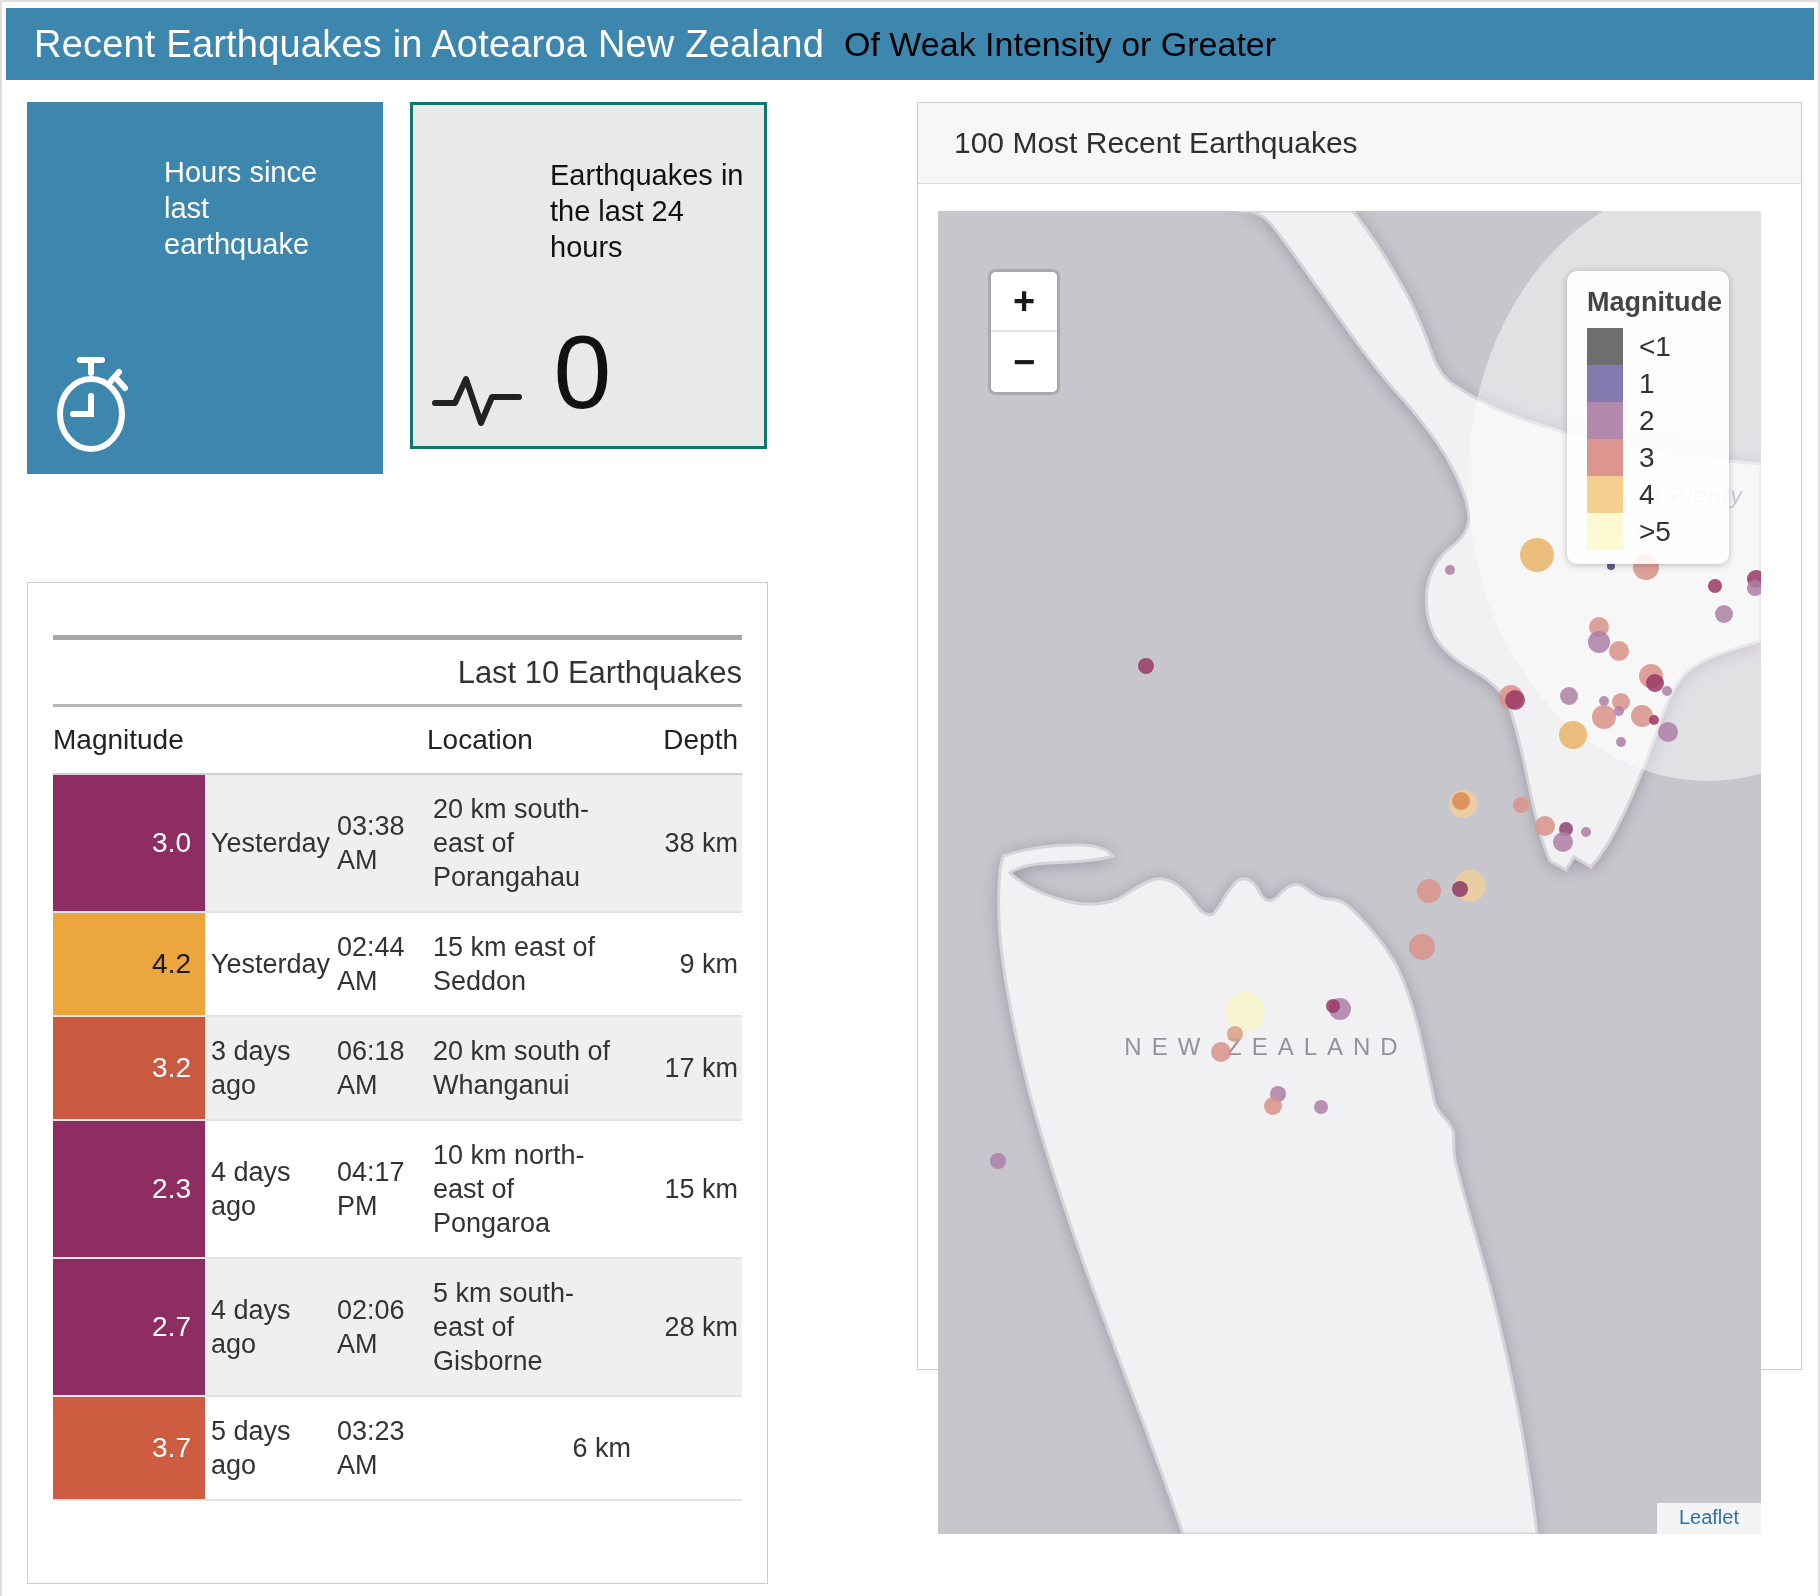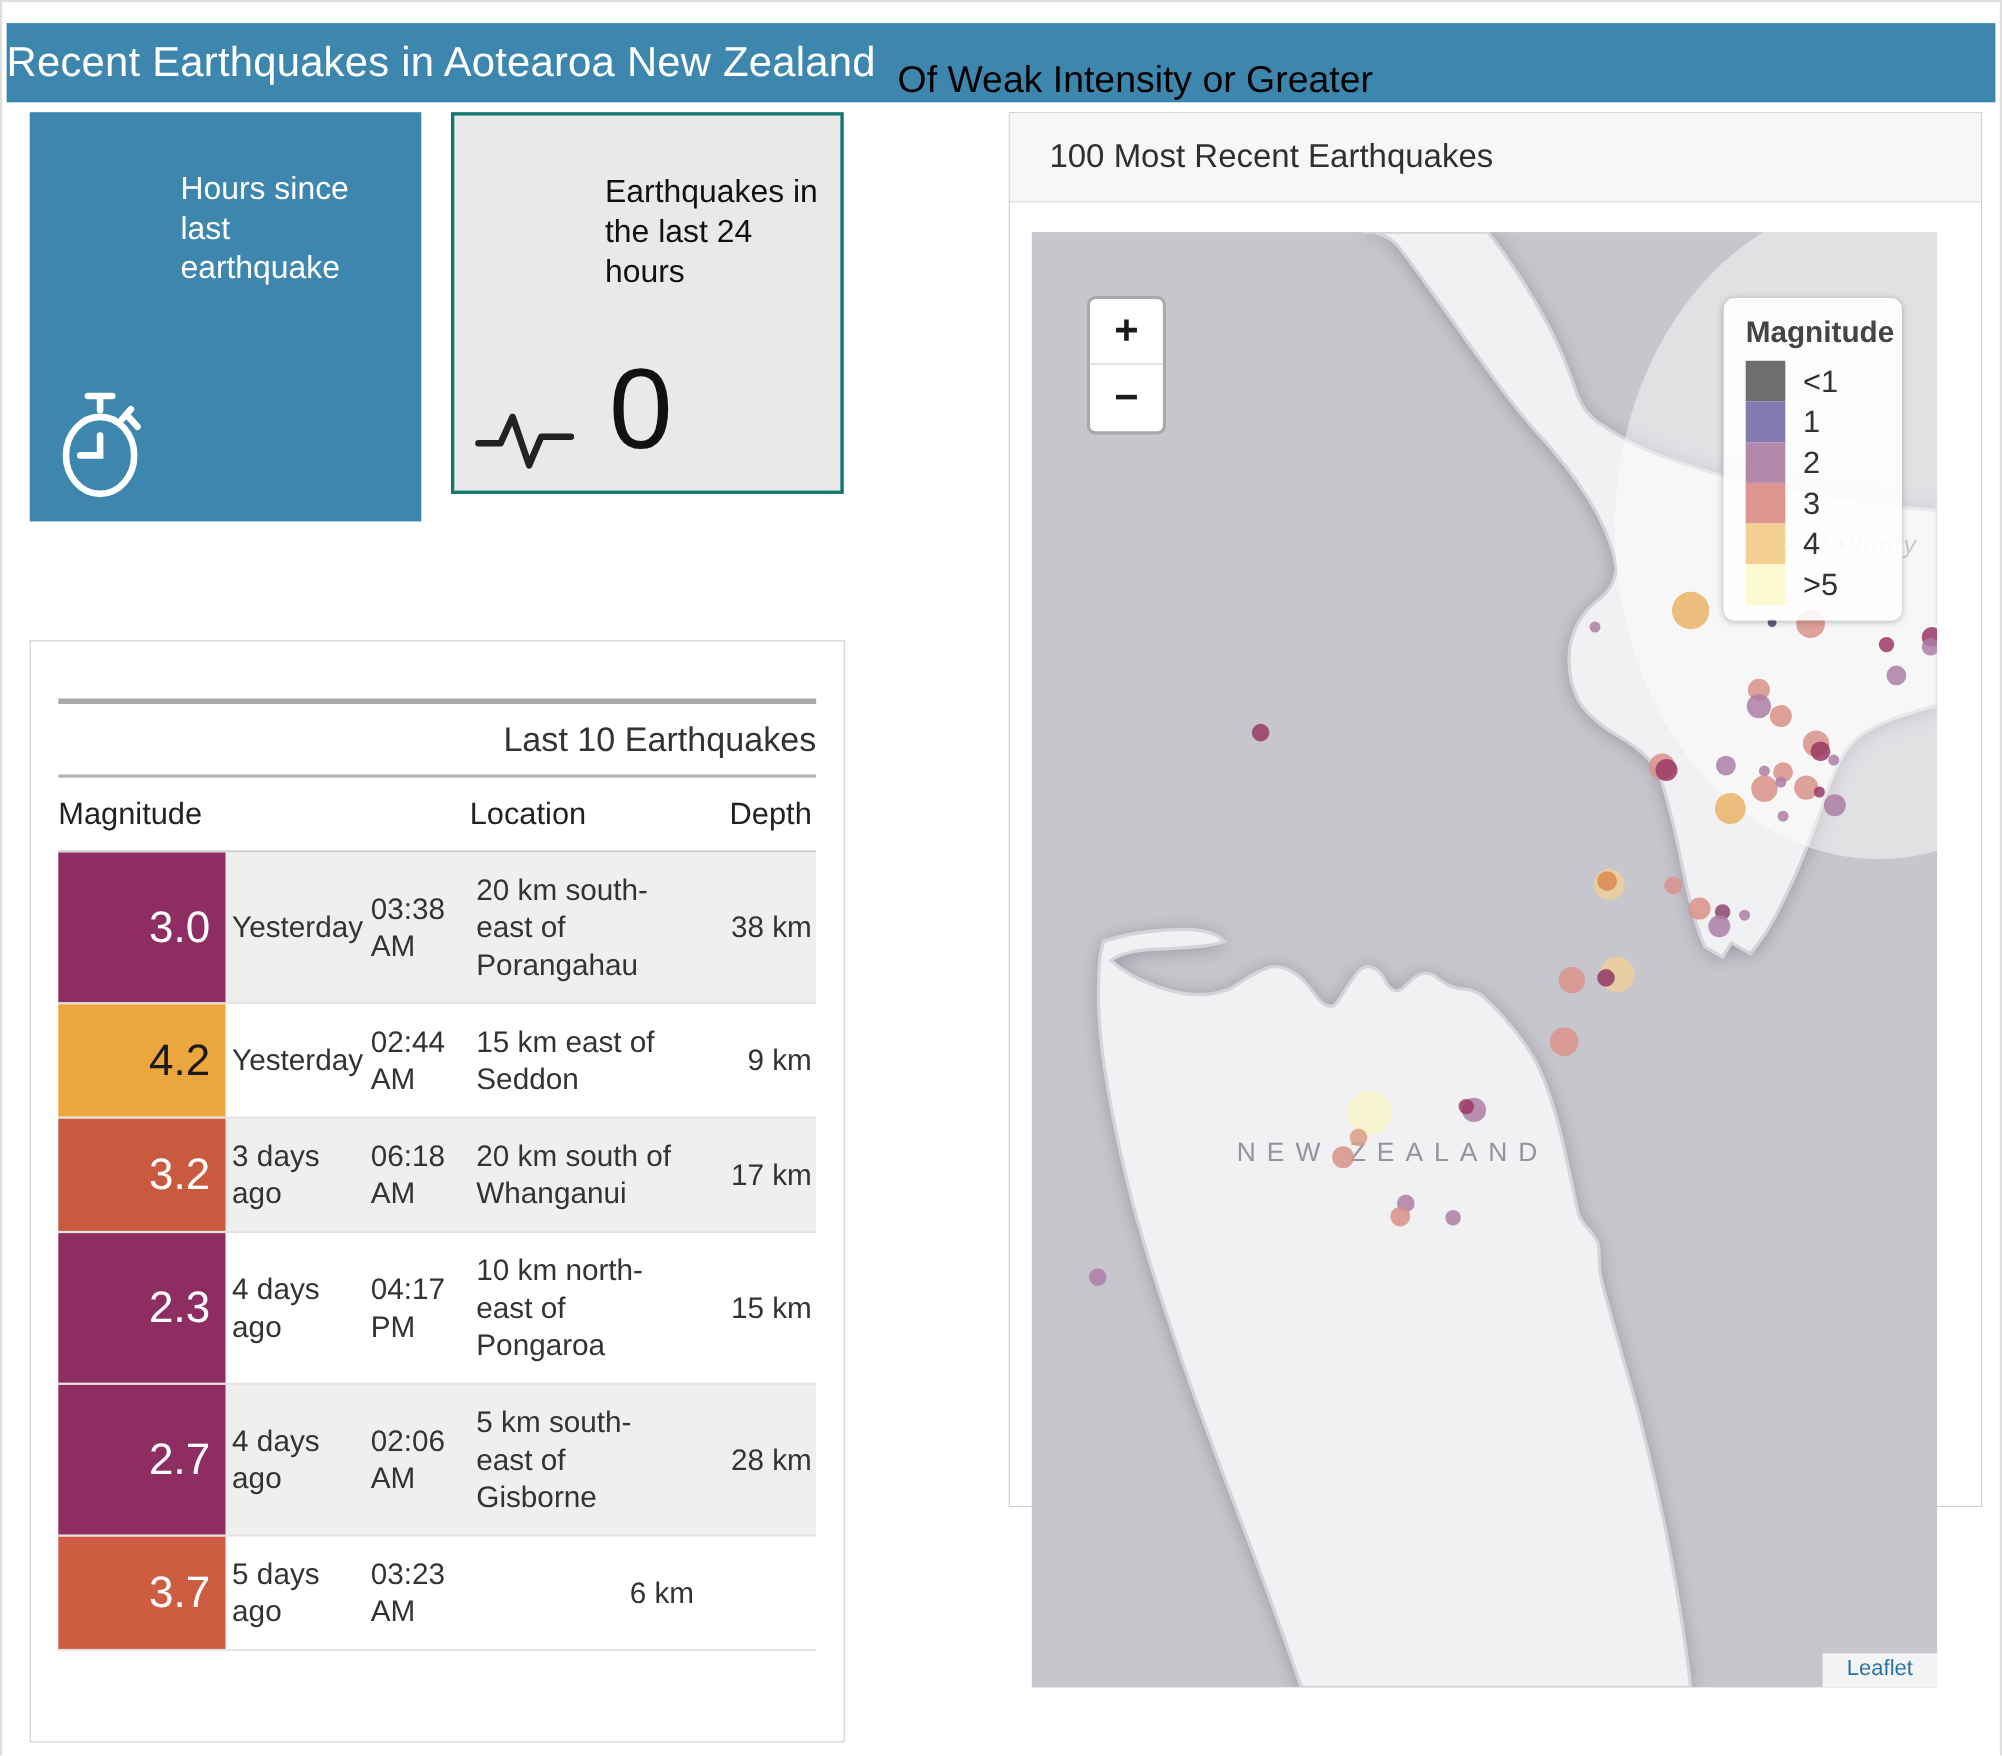--- a/index.html
+++ b/index.html
@@ -1,18 +1,18 @@
 <!DOCTYPE html>
 <html><head>
 <meta charset="utf-8">
 <style>
   html,body{margin:0;padding:0;background:#fff;font-family:"Liberation Sans","DejaVu Sans",sans-serif;}
   .page{position:relative;width:1820px;height:1596px;background:#fff;border-left:2px solid #dedede;border-right:2px solid #dedede;border-top:2px solid #dedede;box-sizing:border-box;overflow:hidden;}
   
-  .topbar{position:absolute;left:4px;top:6px;right:4px;height:72px;background:#3d86ae;display:flex;align-items:flex-end;gap:20px;box-sizing:border-box;margin-top:13px;}
+  .topbar{position:absolute;left:4px;top:6px;right:4px;height:72px;background:#3d86ae;display:flex;align-items:center;gap:20px;padding-left:28px;box-sizing:border-box;}
   .topbar .title{color:#fff;font-size:38px;font-weight:400;letter-spacing:.2px;line-height:72px;}
   .topbar .subtitle{color:#000000;font-size:34px;font-weight:400;}
   
   .card{position:absolute;box-sizing:border-box;}
   .card-hours{left:25px;top:100px;width:356px;height:372px;background:#3d86ae;color:#fff;}
   .card-24h{left:408px;top:100px;width:357px;height:347px;background:#e9e9e9;border:3px solid #0f766e;color:#111;text-decoration:underline;}
   .stat-label{position:absolute;left:137px;top:52px;width:195px;font-size:29px;line-height:36px;}
   .stat-number{position:absolute;left:0;right:0;bottom:22px;text-align:center;font-size:104px;font-weight:200;line-height:1;}
   .card-hours .stat-number{transform:translateX(26px);}
   .card-24h .stat-number{transform:translateX(-6px);}
@@ -25,21 +25,21 @@
   .tbl-title{font-size:31px;font-weight:normal;text-align:right;padding:15px 0 13px;color:#333;}
   .tbl-rule2{height:3px;background:#b5b5b5;}
   .tbl-head{display:grid;grid-template-columns:152px 126px 96px 208px 1fr;padding:17px 0;font-size:28px;color:#222;}
   .th-mag{grid-column:1/3;}
   .th-loc{grid-column:4;}
   .th-depth{grid-column:5;text-align:right;padding-right:4px;}
   .tbl-rule3{height:2px;background:#cfcfcf;}
   .q-row{display:grid;grid-template-columns:152px 126px 96px 208px 1fr;border-bottom:2px solid #e3e3e3;font-size:27px;color:#333;}
   .q-row.odd{background:#efefef;}
   .q-row.even{background:#ffffff;}
-  .q-mag{display:flex;align-items:center;justify-content:flex-end;padding-right:14px;font-size:40px;}
+  .q-mag{display:flex;align-items:center;justify-content:flex-end;padding-right:14px;font-size:28px;}
   .q-cell{padding:17px 10px 17px 6px;line-height:34px;align-self:center;}
   .q-depth{text-align:right;padding-right:4px;}
   
   .map-card{left:915px;top:100px;width:885px;height:1268px;background:#fff;border:1px solid #ccc;}
   .map-header{height:80px;background:#f7f7f7;border-bottom:1px solid #ddd;line-height:80px;padding-left:36px;font-size:30px;color:#2f2f2f;}
   .map-area{position:relative;margin:27px 42px 0 20px;width:823px;height:1323px;background:#c8c6cd;overflow:hidden;}
   .map-area svg.basemap{position:absolute;left:0;top:0;}
   .land{fill:#f1f0f2;stroke:#d6d3d9;stroke-width:3;}
   .zoomctl{position:absolute;left:50px;top:58px;width:66px;background:#fff;border:3px solid #a9a9a9;border-radius:8px;overflow:hidden;}
   .zoombtn{width:100%;height:60px;background:#fff;border:none;font-size:38px;font-weight:bold;color:#1a1a1a;line-height:58px;text-align:center;cursor:pointer;padding:0;display:block;}

